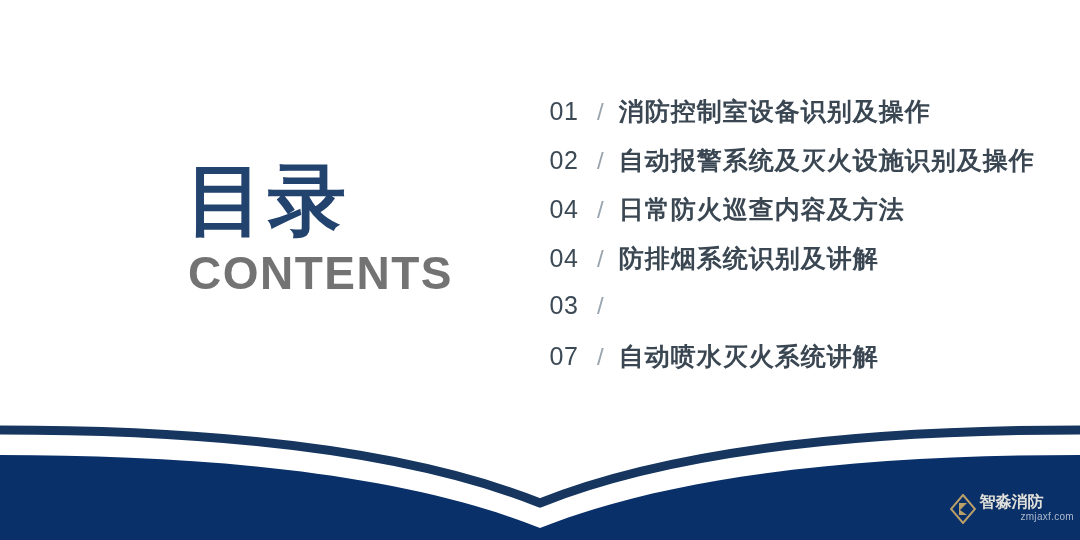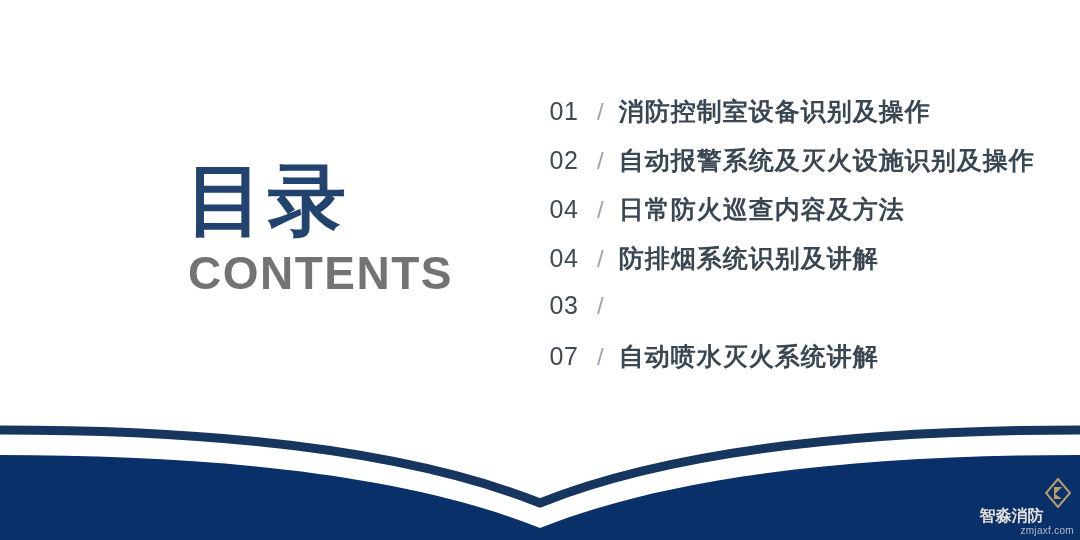--- a/index.html
+++ b/index.html
@@ -82,25 +82,24 @@
     left: 0;
     bottom: 0;
     width: 1080px;
     height: 140px;
   }
 
   
   #watermark {
     position: absolute;
     right: 6px;
-    bottom: 4px;
+    bottom: 16px;
     display: flex;
-    align-items: flex-end;
+    align-items: flex-start;
     opacity: 0.92;
-    flex-direction: column;
   }
   #watermark-logo {
     width: 26px;
     height: 30px;
     margin-right: 3px;
   }
   #watermark-text {
     display: flex;
     flex-direction: column;
     line-height: 1;

